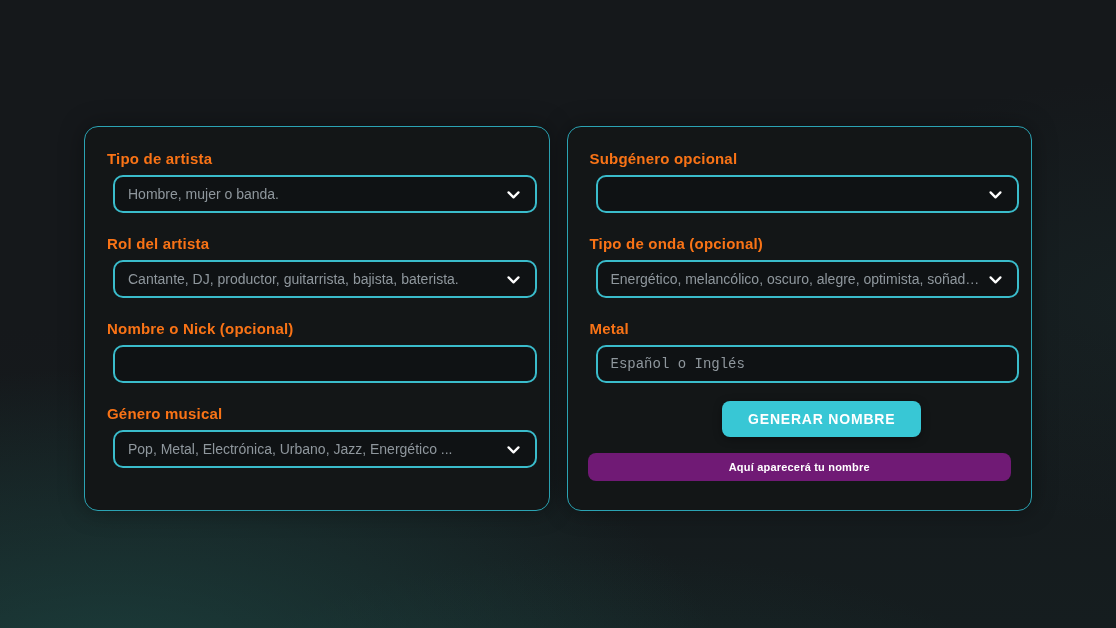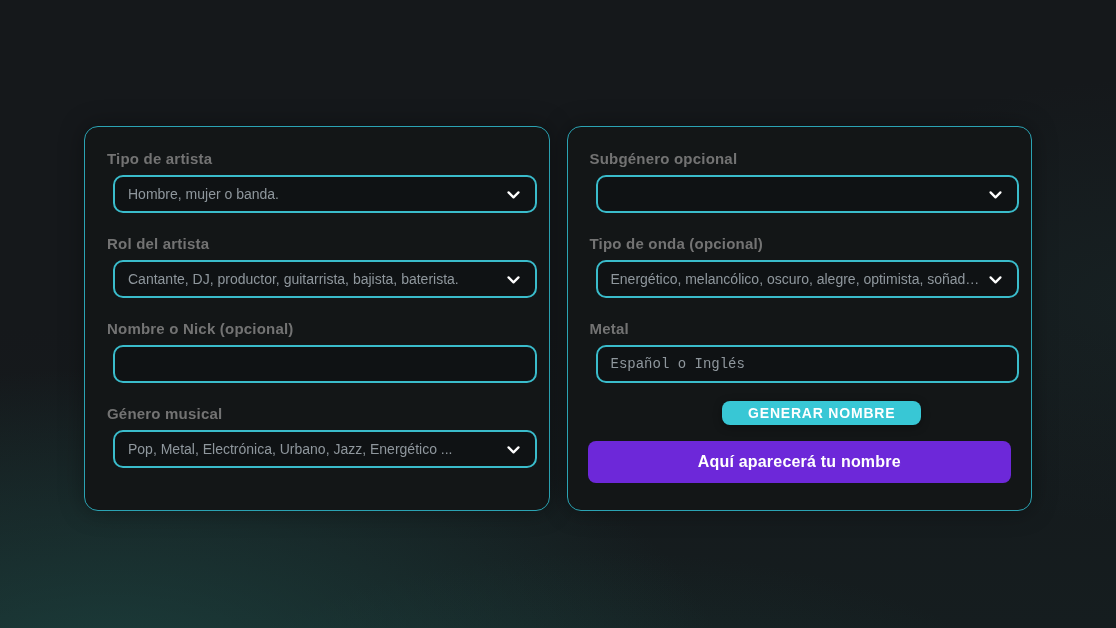--- a/index.html
+++ b/index.html
@@ -27,21 +27,21 @@
     height: 385px;
     background: #131617;
     border: 1.5px solid #2ba3b3;
     border-radius: 14px;
     padding: 23px 20px;
     box-shadow: 0 0 24px rgba(0,0,0,0.35);
   }
   .field-group + .field-group { margin-top: 22px; }
   .field-label {
     display: block;
-    color: #737373;
+    color: #f97316;
     font-weight: bold;
     font-size: 15px;
     margin: 0 2px 8px 2px;
     letter-spacing: 0.2px;
   }
   .control {
     width: 100%;
     height: 38px;
     border: 2px solid #3abccb;
     border-radius: 10px;
@@ -72,33 +72,33 @@
   .generate-btn {
     background: #38c7d5;
     color: #ffffff;
     font-family: "Liberation Sans", sans-serif;
     font-weight: bold;
     font-size: 14px;
     letter-spacing: 0.8px;
     border: none;
     border-radius: 8px;
     padding: 0 26px;
-    height: 24px;
+    height: 36px;
     cursor: pointer;
     box-shadow: 0 2px 8px rgba(0,0,0,0.35);
     margin-left: 45px;
   }
   .result-box {
     margin-top: 16px;
-    height: 42px;
-    background: #6d28d9;
+    height: 28px;
+    background: #701a75;
     border-radius: 8px;
     color: #ffffff;
     font-weight: bold;
-    font-size: 16px;
+    font-size: 11px;
     display: flex;
     align-items: center;
     justify-content: center;
     letter-spacing: 0.2px;
   }
 </style>
 </head>
 <body>
 
 <div class="panels">

